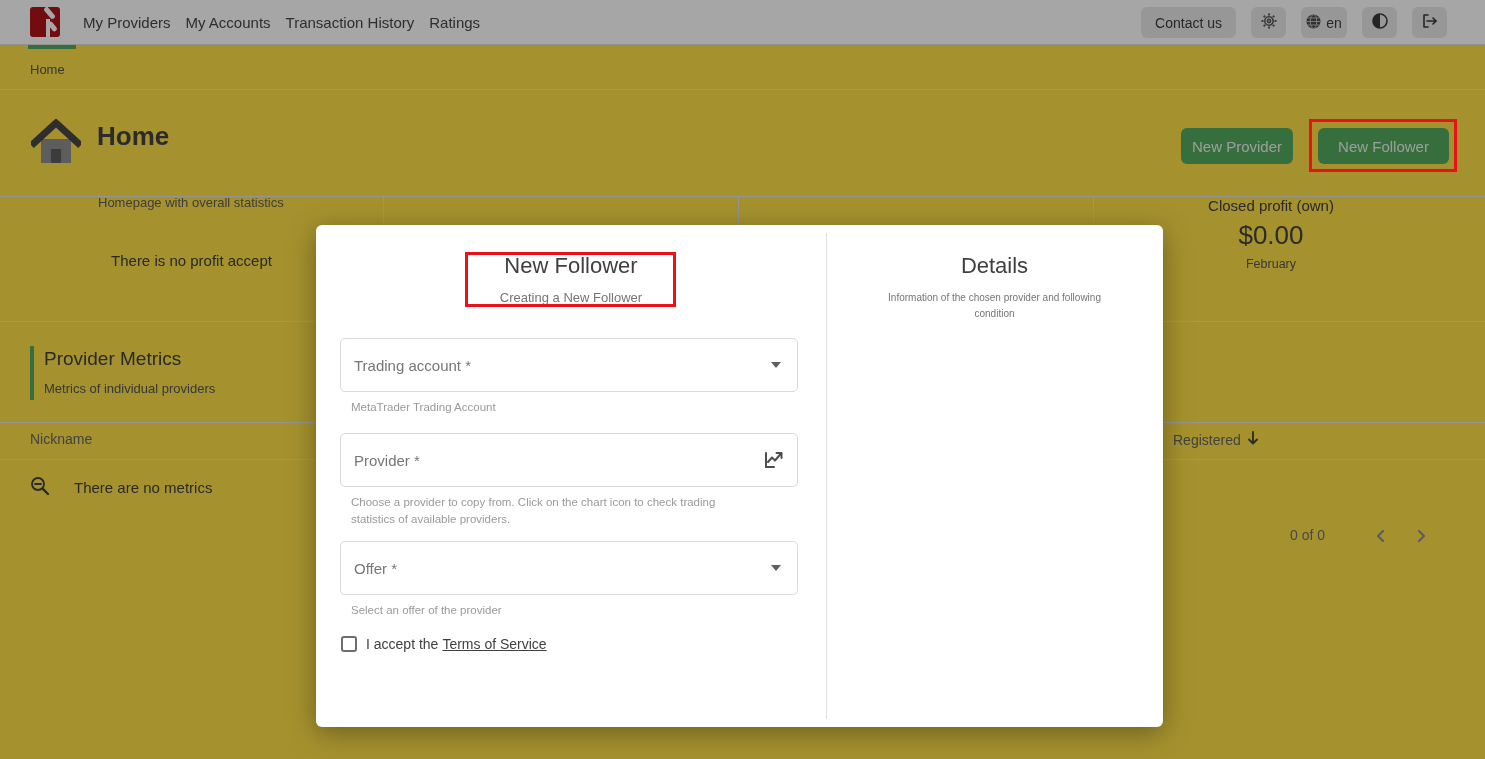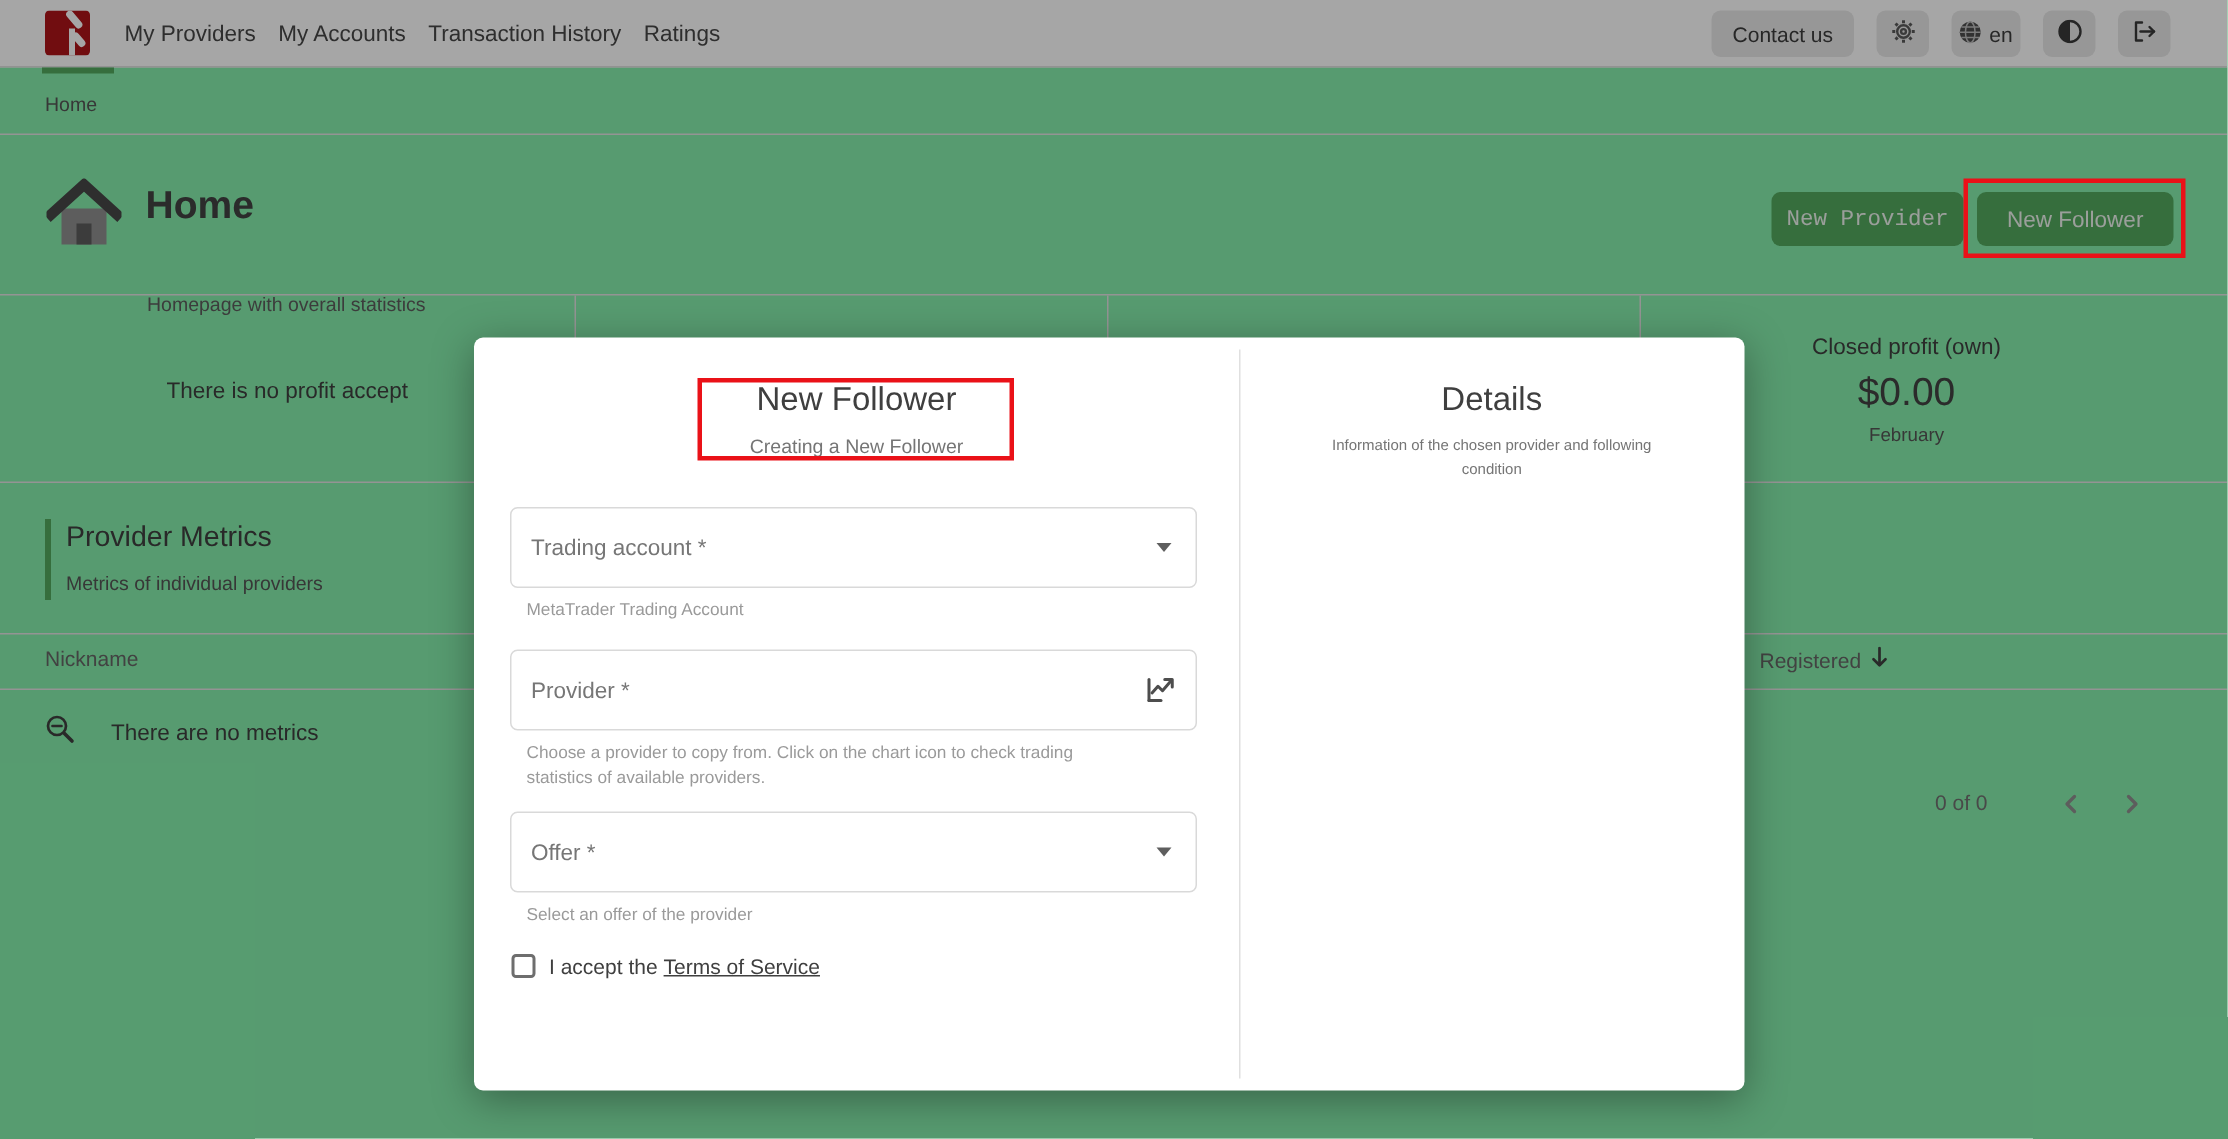--- a/index.html
+++ b/index.html
@@ -1,18 +1,18 @@
 <!DOCTYPE html>
 <html><head>
 <meta charset="utf-8">
 <style>
   * { margin:0; padding:0; box-sizing:border-box; }
   html,body { width:1485px; height:759px; overflow:hidden; }
   body { font-family:"Liberation Sans", sans-serif; background:#fff; color:#424242; }
-  .page { position:relative; width:1485px; height:759px; background:#86efac; overflow:hidden; }
+  .page { position:relative; width:1485px; height:759px; background:#fde047; overflow:hidden; }
 
   
   .topbar { position:absolute; left:0; top:0; width:1485px; height:45px; background:#fff;
             border-bottom:1px solid #e0e0e0; display:flex; align-items:center; z-index:1; }
   .logo { position:absolute; left:30px; top:7px; width:30px; height:30px; border-radius:3px; }
   .nav { position:absolute; left:83px; top:0; height:45px; display:flex; align-items:center; gap:15px; }
   .nav-item { font-size:15px; color:#474747; cursor:pointer; white-space:nowrap; }
   .topbar-right { position:absolute; right:38px; top:7px; display:flex; align-items:center; gap:15px; }
   .tb-btn { height:31px; background:#e9e9e9; border:none; border-radius:6px; display:flex;
             align-items:center; justify-content:center; gap:5px; font-size:14px; color:#3c3c3c;
@@ -31,21 +31,21 @@
   .green-btn { position:absolute; top:128px; height:36px; border:none; border-radius:6px;
                font-size:15px; color:#eef4ee; font-family:inherit; cursor:pointer; }
 
   
   .stats { position:absolute; left:0; top:196px; width:1485px; height:126px;
            border-top:1px solid #e3e3e3; border-bottom:1px solid #e3e3e3; }
   .vline { position:absolute; top:0; height:126px; width:0; border-left:1px solid #e3e3e3; }
   .stat-empty { position:absolute; left:0; top:0; width:383px; height:126px; display:flex;
                 align-items:center; justify-content:center; font-size:15px; color:#3f3f3f; }
   .stat-closed { position:absolute; left:1093px; top:0; width:356px; height:126px; display:flex;
-                 flex-direction:column; align-items:center; justify-content:center; gap:6px; }
+                 flex-direction:column; align-items:center; gap:6px; }
   .stat-label { font-size:15px; color:#3f3f3f; }
   .stat-value { font-size:26px; color:#424242; }
   .stat-period { font-size:12.5px; color:#555; }
 
   
   .accent-bar { position:absolute; left:30px; top:346px; width:4px; height:54px; }
   .metrics-title { position:absolute; left:44px; top:348px; font-size:19px; color:#3f3f3f; }
   .metrics-subtitle { position:absolute; left:44px; top:381px; font-size:13px; color:#555; }
   .col-head { position:absolute; top:431px; font-size:14px; color:#666; display:flex; align-items:center; gap:6px; }
   .empty-row { position:absolute; left:30px; top:476px; display:flex; align-items:center; gap:24px;
@@ -168,21 +168,21 @@
   <div class="home-icon">
     <svg width="50" height="46" viewBox="0 0 50 46">
       <rect x="10" y="20" width="30" height="24" fill="#8f8f8f"></rect>
       <rect x="20" y="30" width="10" height="14" fill="#5d5d5d"></rect>
       <path d="M3 24 L25 4 L47 24" fill="none" stroke="#484848" stroke-width="7" stroke-linecap="square"></path>
     </svg>
   </div>
   <h1 class="page-title">Home</h1>
   <div class="page-subtitle">Homepage with overall statistics</div>
 
-  <button class="green-btn" style="left:1181px; width:128px; background:#53a95f;font-family:Liberation Mono, monospace;">New Provider</button>
+  <button class="green-btn" style="left:1181px; width:112px; background:#53a95f;">New Provider</button>
   <button class="green-btn" style="left:1318px; width:131px; background:#53a95f;">New Follower</button>
 
   <div class="stats">
     <div class="vline" style="left:383px;"></div>
     <div class="vline" style="left:738px;"></div>
     <div class="vline" style="left:1093px;"></div>
     <div class="stat-empty">There is no profit accept</div>
     <div class="stat-closed">
       <div class="stat-label">Closed profit (own)</div>
       <div class="stat-value">$0.00</div>

